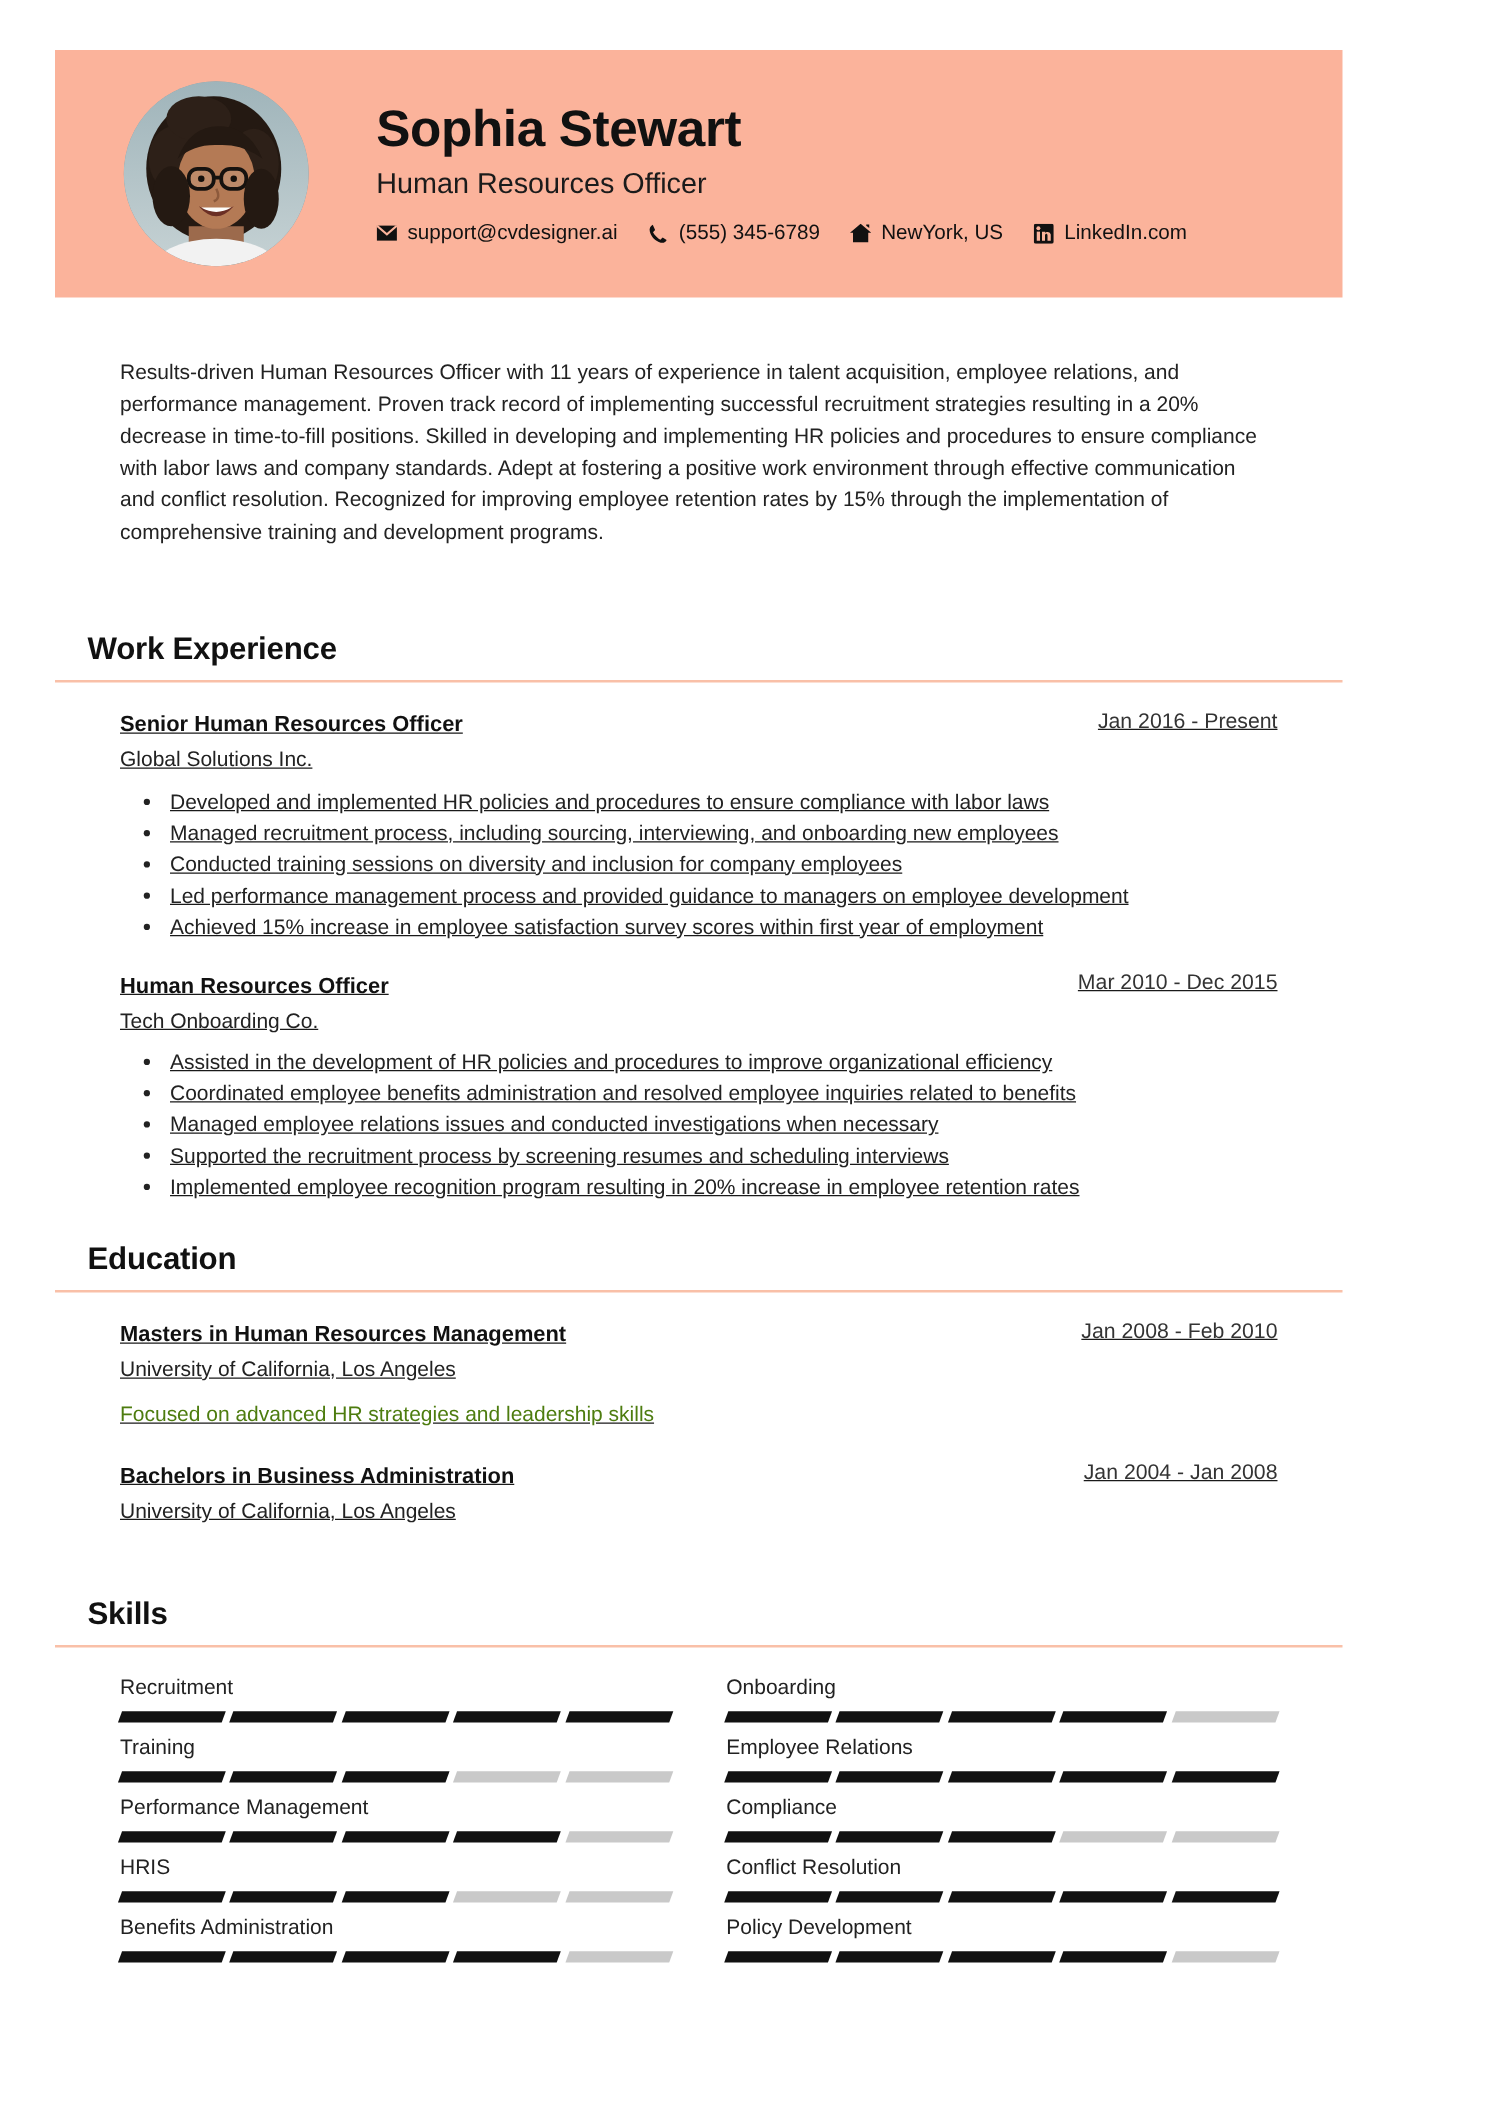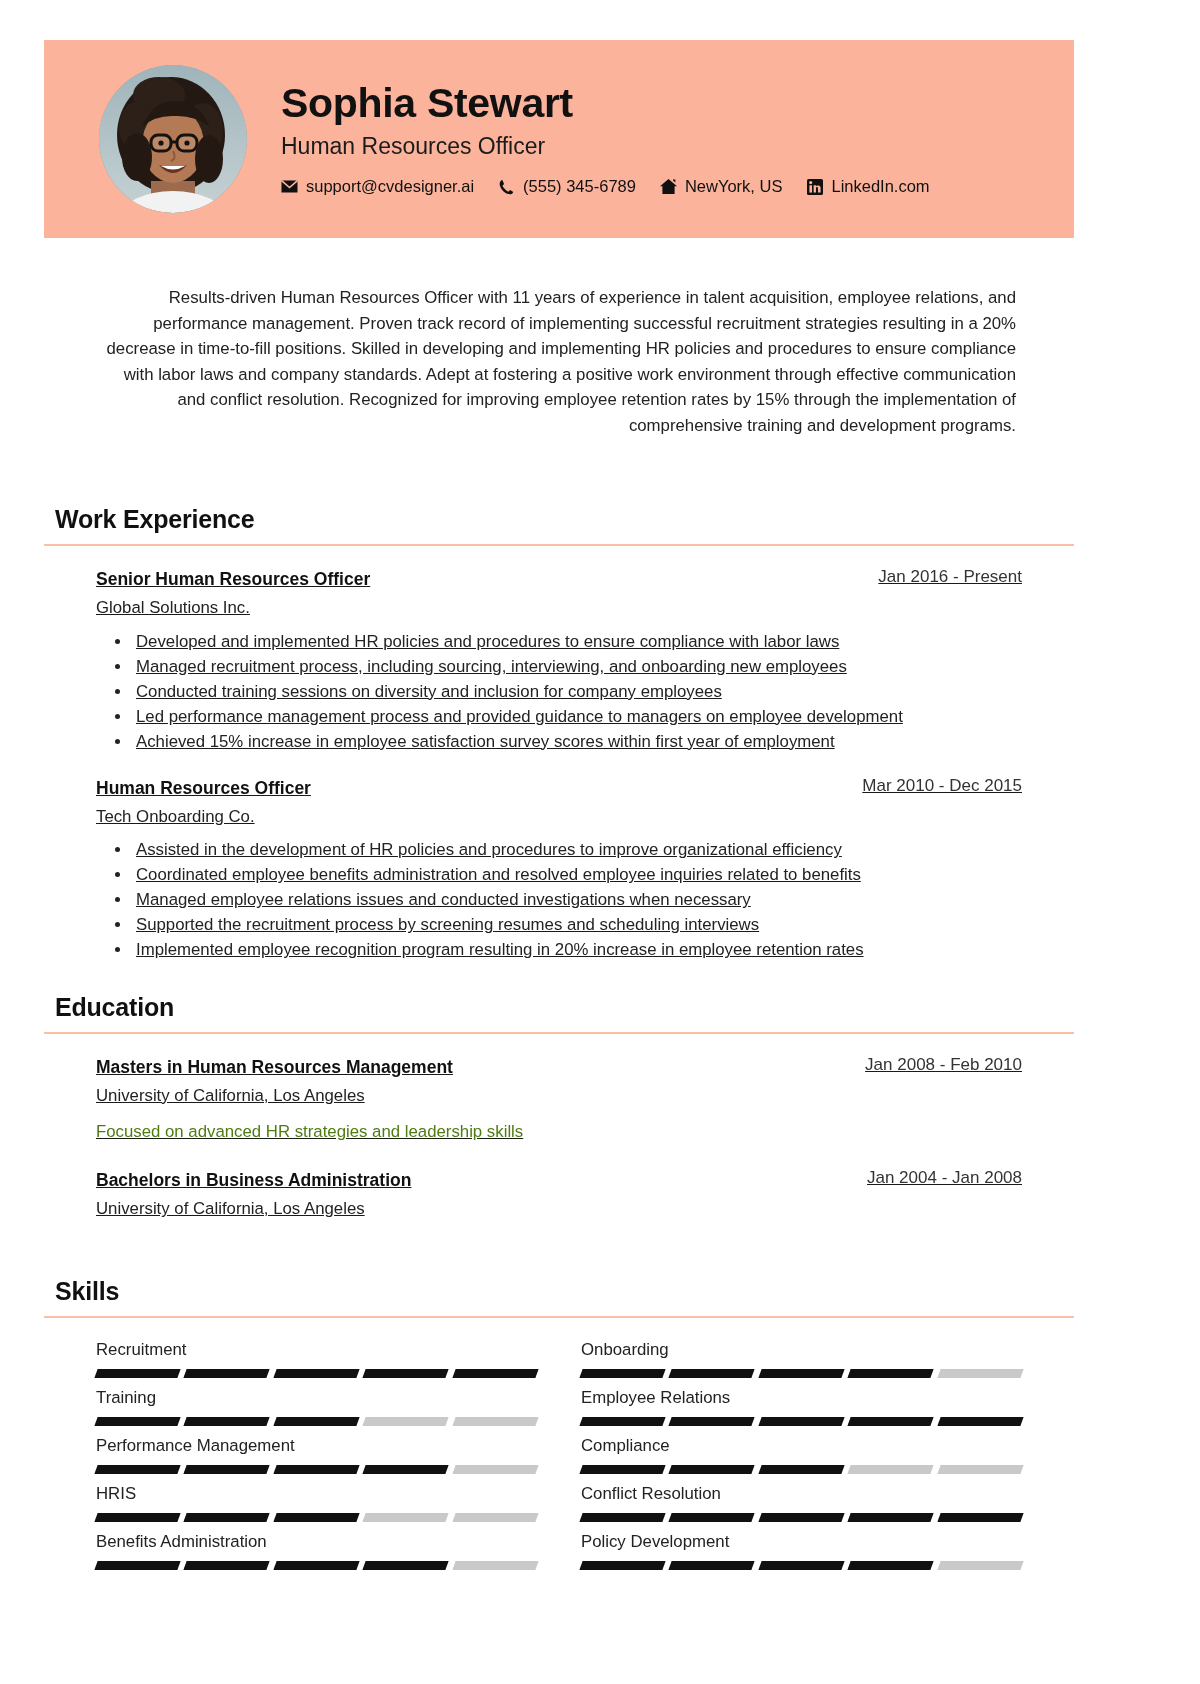--- a/index.html
+++ b/index.html
@@ -35,21 +35,21 @@
     height: 148px;
     border-radius: 50%;
     overflow: hidden;
     flex: 0 0 auto;
     background: #8fa6ad;
     position: relative;
   }
   .avatar-svg { display:block; width:148px; height:148px; }
 
   .hdr-text {
-    margin-left: 34px;
+    margin-left: 54px;
     flex: 1 1 auto;
     padding-right: 40px;
   }
   .name {
     font-size: 41px;
     font-weight: bold;
     letter-spacing: -0.3px;
     color: #111111;
     line-height: 1.05;
     margin-bottom: 8px;
@@ -87,31 +87,31 @@
 
   
   .summary {
     position: absolute;
     left: 96px;
     top: 285px;
     width: 920px;
     font-size: 16.8px;
     line-height: 25.5px;
     color: #222222;
-    text-align: right;
+    text-align: left;
   }
 
   
   .section { position: absolute; left: 44px; width: 1030px; }
   .section-title {
     font-size: 25px;
     font-weight: bold;
     color: #111111;
     letter-spacing: -0.2px;
-    margin-left: 11px;
+    margin-left: 26px;
     margin-bottom: 10px;
   }
   .section-rule {
     height: 2px;
     background: #f9c0a8;
     width: 100%;
   }
   .section-body { padding: 0 52px; }
 
   

